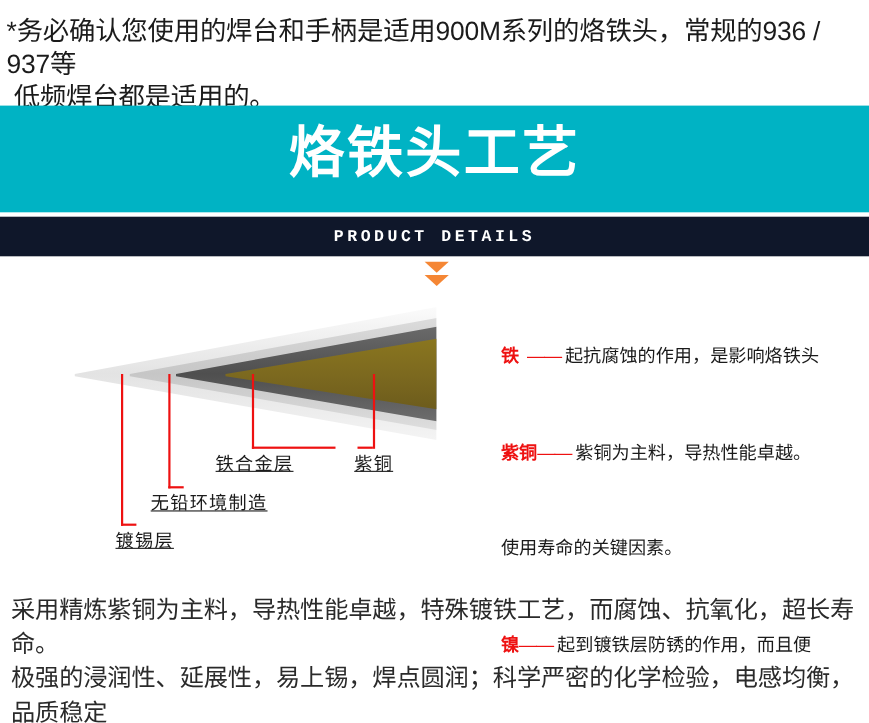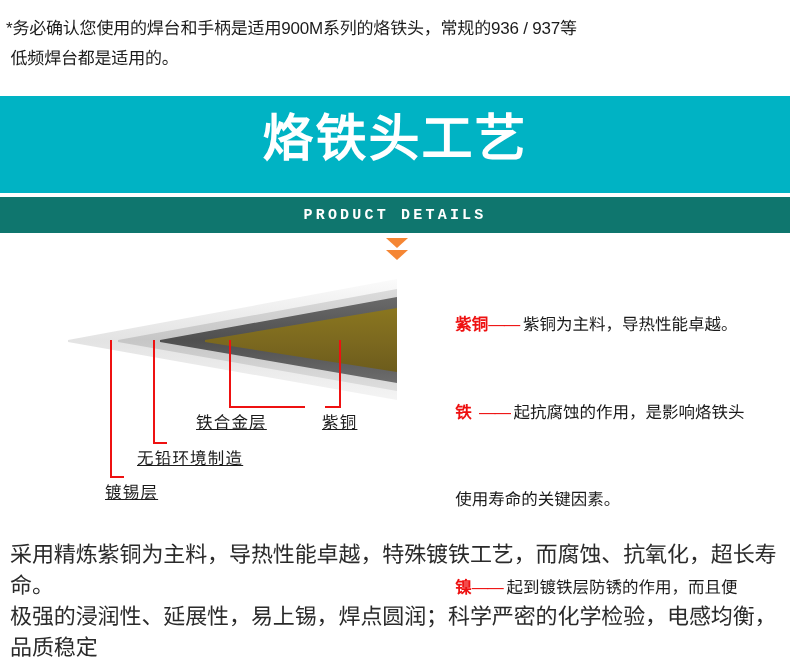--- a/index.html
+++ b/index.html
@@ -17,21 +17,21 @@
   }
 
   
   .notice {
     position: absolute;
     left: 0;
     top: 0;
     width: 790px;
     padding: 14px 14px 0 6px;
     box-sizing: border-box;
-    font-size: 17px;
+    font-size: 24px;
     line-height: 30px;
     color: #1b1b1b;
     letter-spacing: -0.2px;
     white-space: pre-wrap;
   }
 
   
   .banner {
     position: absolute;
     left: 0;
@@ -56,21 +56,21 @@
     line-height: 1;
   }
 
   
   .subbar {
     position: absolute;
     left: 0;
     top: 197px;
     width: 790px;
     height: 36px;
-    background: #0f766e;
+    background: #0f172a;
   }
   .subbar-text {
     position: absolute;
     left: 0;
     top: 0;
     width: 790px;
     height: 36px;
     display: flex;
     align-items: center;
     justify-content: center;
@@ -240,24 +240,24 @@
   <span class="leader leader-h" style="left:325px; top:142px; width:14px;"></span>
 
   <div class="callout" style="left:105px; top:220px;">镀锡层</div>
   <div class="callout" style="left:137px; top:186px;">无铅环境制造</div>
   <div class="callout" style="left:196px; top:150px;">铁合金层</div>
   <div class="callout" style="left:322px; top:150px;">紫铜</div>
 </div>
 
 <div class="annots">
   <div class="annot-line">
+    <span class="mat">铁</span><span class="dash">&nbsp;&nbsp;—— </span><span>起抗腐蚀的作用，是影响烙铁头</span>
+  </div>
+  <div class="annot-line">
     <span class="mat">紫铜</span><span class="dash">—— </span><span>紫铜为主料，导热性能卓越。</span>
-  </div>
-  <div class="annot-line">
-    <span class="mat">铁</span><span class="dash">&nbsp;&nbsp;—— </span><span>起抗腐蚀的作用，是影响烙铁头</span>
   </div>
   <div class="annot-line">
     <span>使用寿命的关键因素。</span>
   </div>
   <div class="annot-line">
     <span class="mat">镍</span><span class="dash">—— </span><span>起到镀铁层防锈的作用，而且便</span>
   </div>
   <div class="annot-line">
     
   </div>

